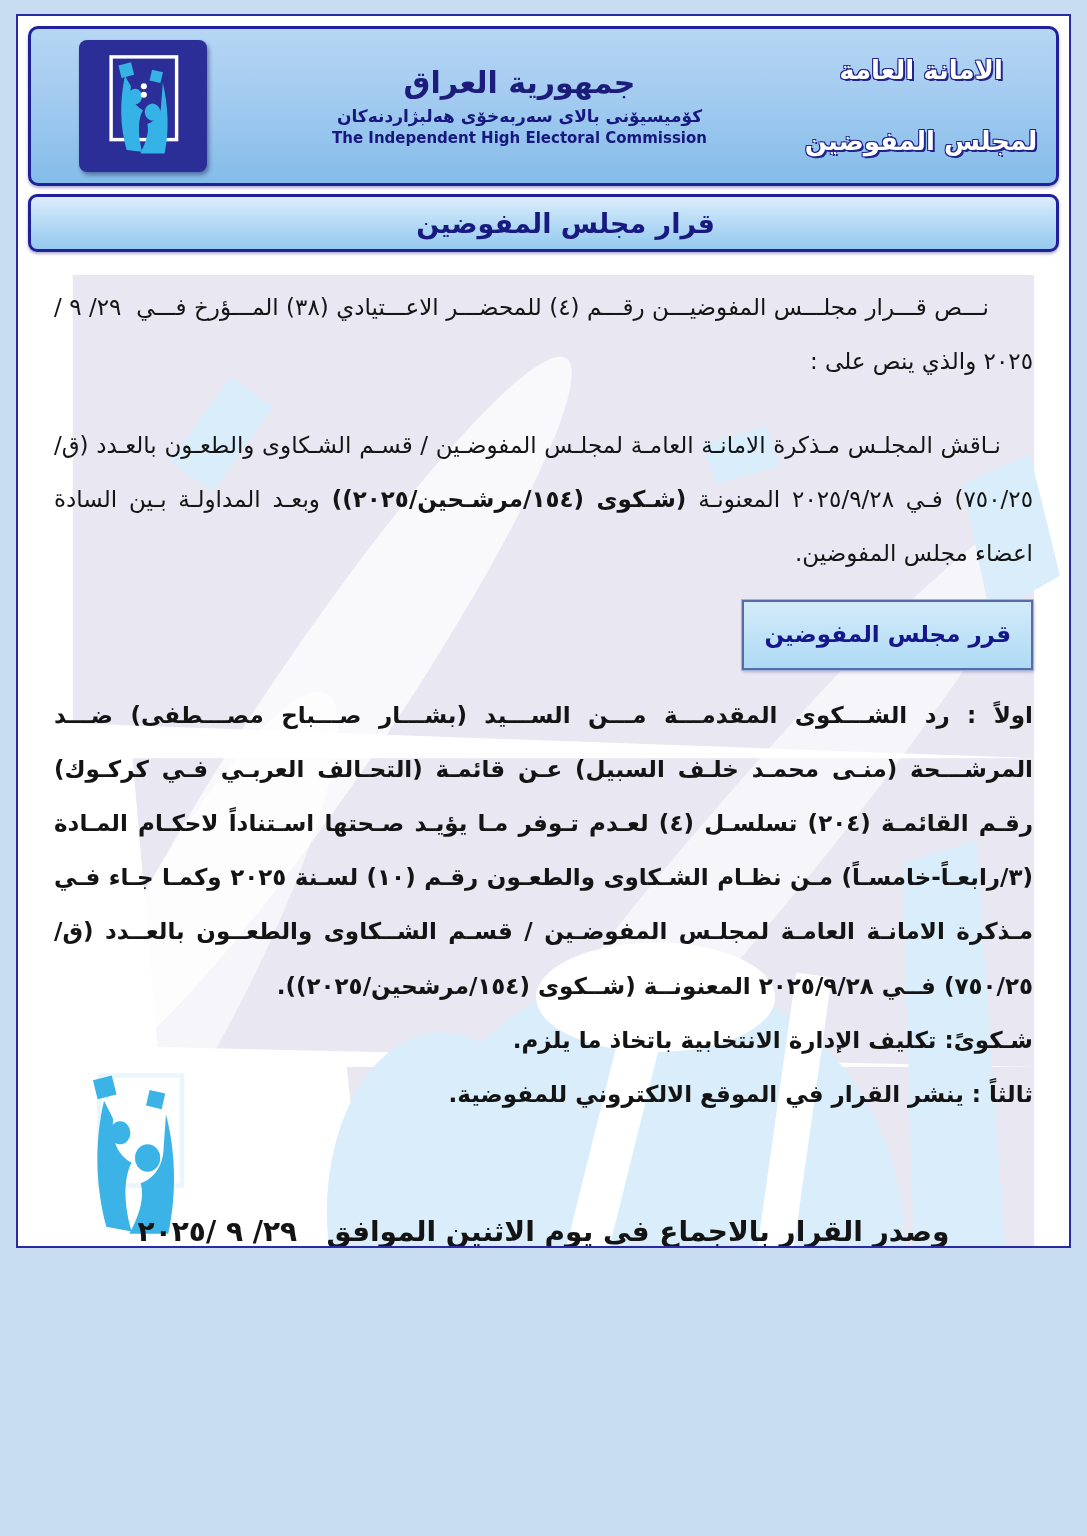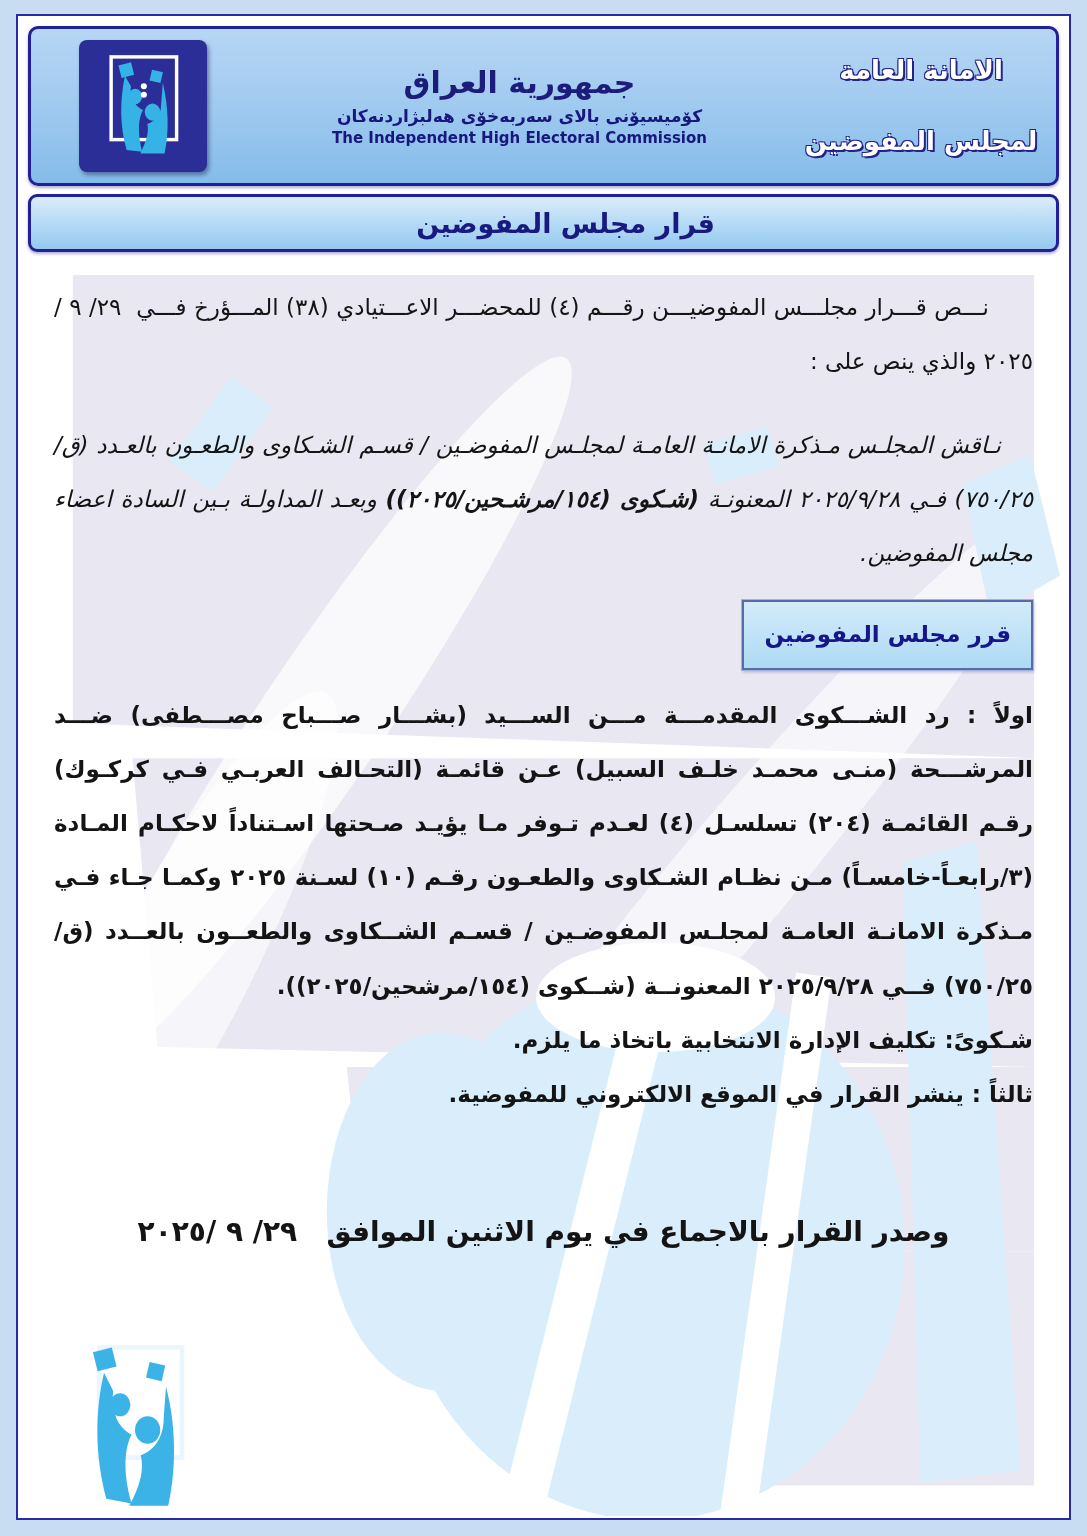--- a/index.html
+++ b/index.html
@@ -5,21 +5,21 @@
   * { margin:0; padding:0; box-sizing:border-box; }
   html,body { width:1087px; height:1536px; }
   body {
     font-family:"DejaVu Sans", sans-serif;
     background:#c8dcf2;
     padding:14px 16px;
     overflow:hidden;
   }
   .page {
     position:relative;
-    width:1055px; height:1506px;
+    width:1055px; height:1234px;
     background:#ffffff;
     border:2px solid #2a2aa4;
     overflow:hidden;
   }
   
   .watermark { position:absolute; inset:0; z-index:0; pointer-events:none; }
   
   .hdr {
     position:relative; z-index:2;
     margin:10px 10px 0 10px;
@@ -60,21 +60,21 @@
   }
   
   .bodytext {
     position:relative; z-index:2;
     padding:28px 36px 0 36px;
     font-size:23px; color:#141414;
     line-height:2.35;
     text-align:justify;
   }
   .p1 { text-indent:44px; margin-bottom:30px; }
-  .p2 { text-indent:32px;font-style:italic; }
+  .p2 { text-indent:32px; }
   .badge-row { text-align:right; margin:20px 0 18px 0; }
   .badge {
     display:inline-block;
     padding:5px 20px 7px 20px;
     background:linear-gradient(180deg,#d3ebfa,#aedaf4);
     border:2px solid #5a6aa8;
     outline:1px solid #9fb6d8;
     color:#16168c; font-weight:bold; font-size:23px;
     box-shadow:1px 2px 3px rgba(40,40,110,.3);
   }

